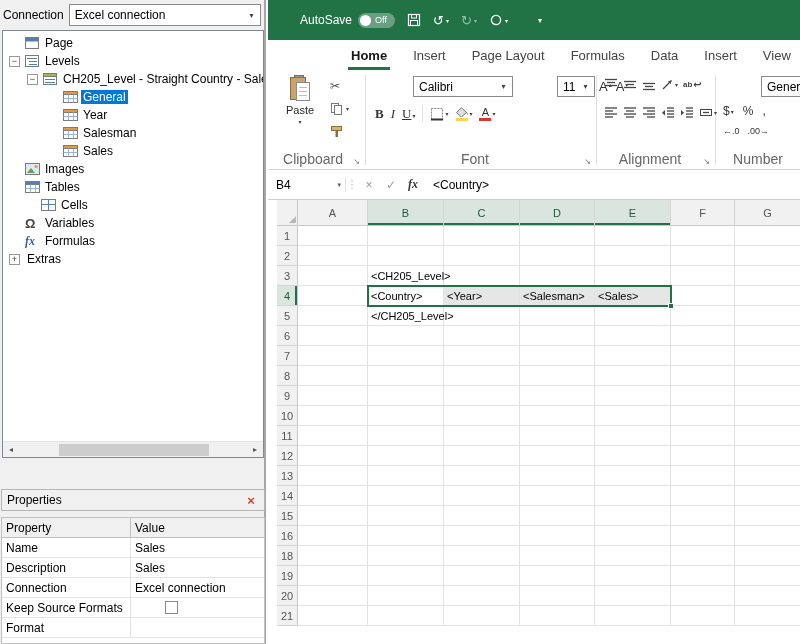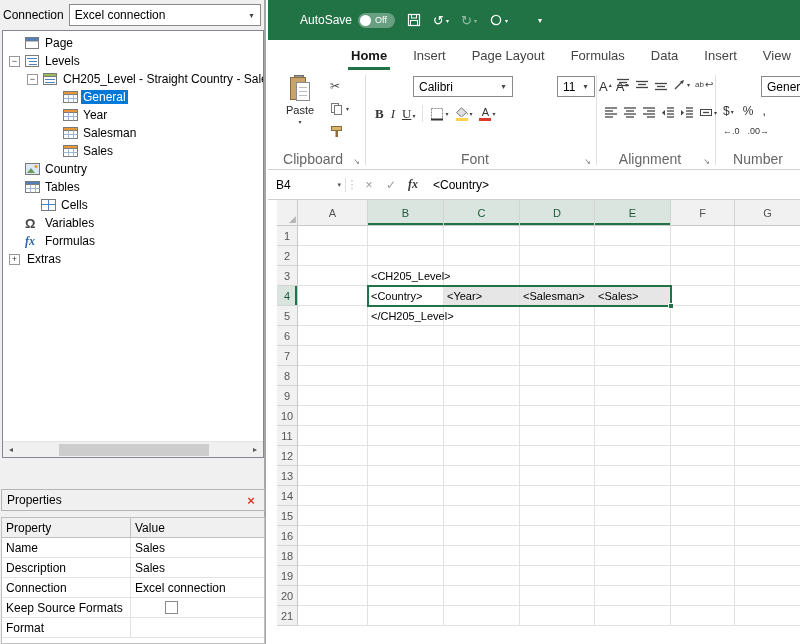--- a/index.html
+++ b/index.html
@@ -78,21 +78,21 @@
   .bold { font-weight:bold; font-family:"Liberation Serif",serif; }
   .italic { font-style:italic; font-family:"Liberation Serif",serif; }
   .undl { text-decoration:underline; font-family:"Liberation Serif",serif; }
   .vdiv { width:1px; height:17px; background:#e0e0e0; }
   .colorbtn { display:flex; flex-direction:column; align-items:center; line-height:1; }
   .colorbar { width:12px; height:3px; margin-top:1px; }
   .colorbar.yellow { background:#ffd34d; }
   .colorbar.red { background:#d83b2e; }
   .drop { font-size:6px; color:#444; margin-left:1px; }
 
-  .al-row1 { position:absolute; left:16px; top:8px; display:flex; gap:5px; align-items:center; }
+  .al-row1 { position:absolute; left:4px; top:8px; display:flex; gap:5px; align-items:center;font-weight:bold; }
   .al-row2 { position:absolute; left:4px; top:36px; display:flex; gap:5px; align-items:center; }
   .ai line, .ai polyline { stroke:#454545; stroke-width:1.3; }
   .ai polygon { fill:#454545; }
   .wrap-ab { font-size:8px; color:#454545; }
 
   .num-combo { position:absolute; left:2px; top:6px; width:82px; }
   .num-row2 { position:absolute; left:4px; top:34px; display:flex; gap:9px; align-items:center; font-size:12px; color:#333; }
   .num-row3 { position:absolute; left:4px; top:56px; display:flex; gap:8px; font-size:9px; color:#333; }
 
   .formula-bar { height:30px; display:flex; align-items:center; border-bottom:1px solid #cfcfcf; background:#fff; }
@@ -226,21 +226,21 @@
 
     <div class="tree-row" style="padding-left:6px">
       <span class="exp-slot"></span>
       <span class="ticon">
         <svg width="15" height="12">
             <rect x="0.5" y="0.5" width="14" height="11" fill="#dbe8f5" stroke="#7a7a7a"></rect>
             <polygon points="2,10 6,5 10,10" fill="#6a9e58"></polygon>
             <circle cx="11" cy="3.5" r="1.6" fill="#e8973a"></circle>
           </svg>
       </span>
-      <span class="tlabel">Country</span>
+      <span class="tlabel">Images</span>
     </div>
 
     <div class="tree-row" style="padding-left:6px">
       <span class="exp-slot"></span>
       <span class="ticon">
         <svg width="15" height="12">
             <rect x="0.5" y="0.5" width="14" height="11" fill="#fff" stroke="#7a7a7a"></rect>
             <rect x="0.5" y="0.5" width="14" height="3" fill="#4f81bd" stroke="#7a7a7a"></rect>
             <line x1="5.5" y1="3.5" x2="5.5" y2="11.5" stroke="#9ab6d8"></line>
             <line x1="10.5" y1="3.5" x2="10.5" y2="11.5" stroke="#9ab6d8"></line>

